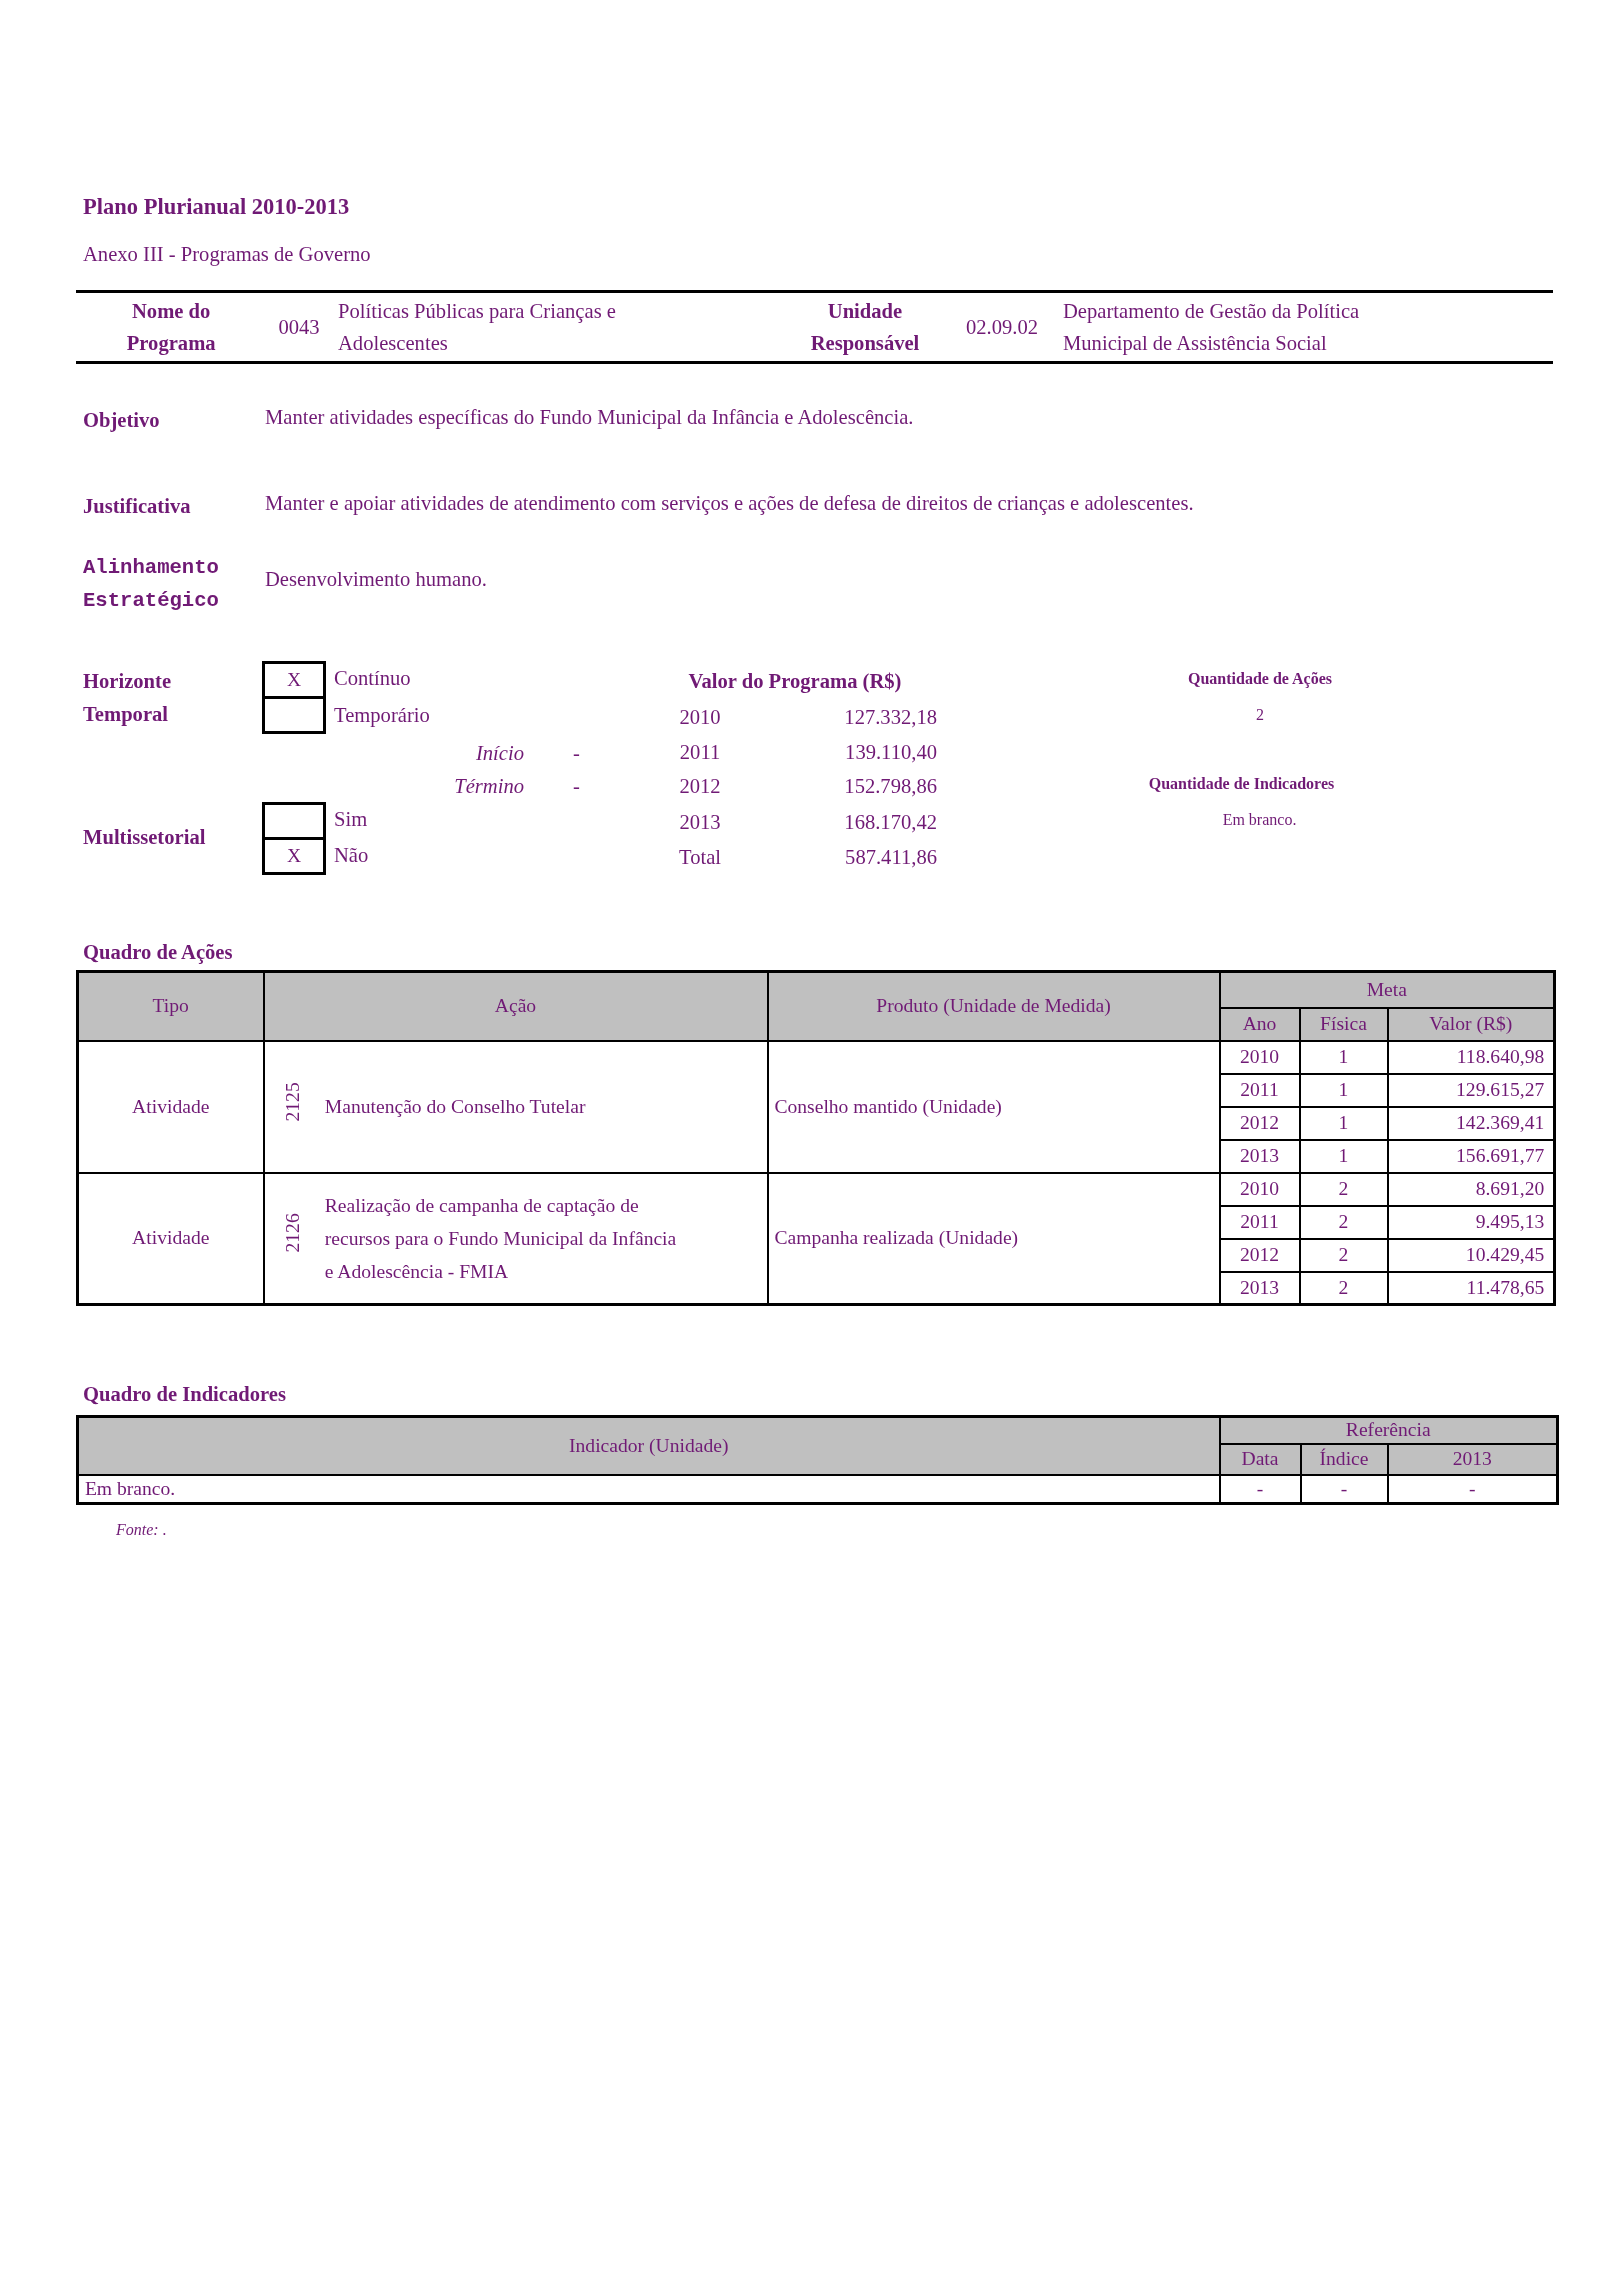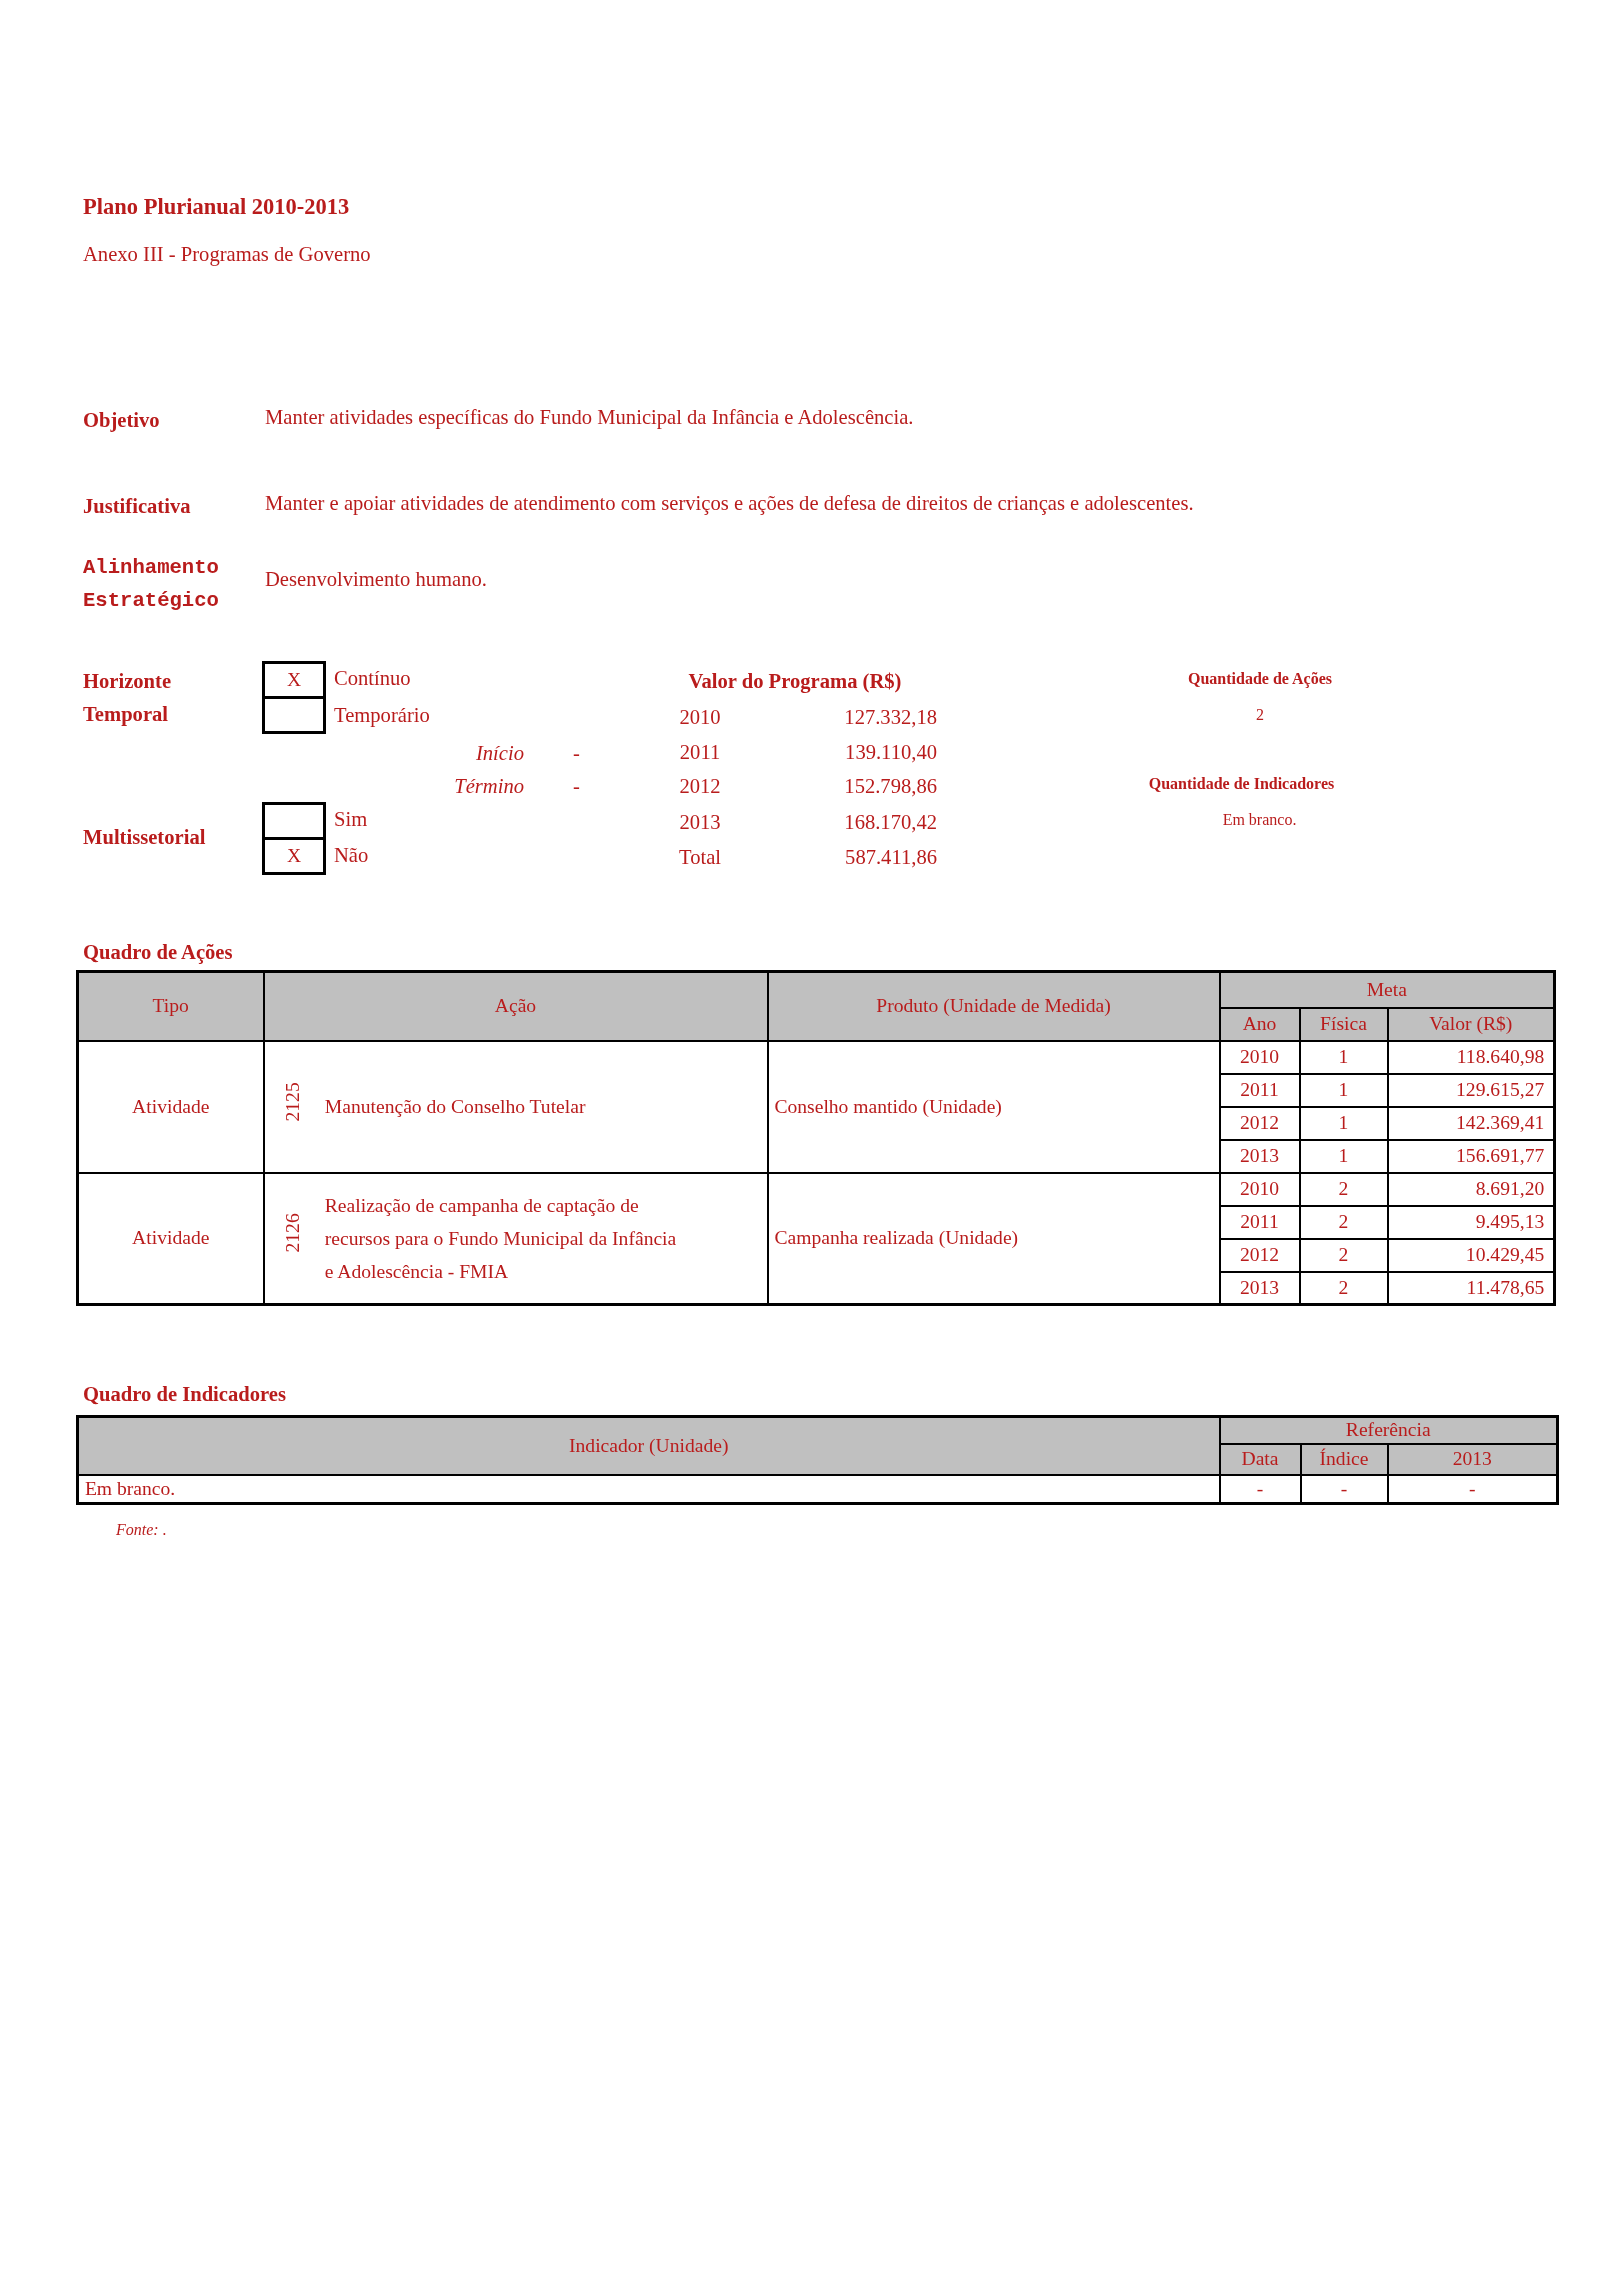--- a/index.html
+++ b/index.html
@@ -1,21 +1,21 @@
 <!DOCTYPE html>
 <html><head>
 <meta charset="utf-8">
 <style>
   html,body{margin:0;padding:0;background:#ffffff;}
   .page{
     position:relative;
     width:1620px;height:1728px;
     background:#ffffff;
     font-family:"Liberation Serif","DejaVu Serif",serif;
-    color:#b91c1c;
+    color:#701a75;
     overflow:hidden;
   }
   .abs{position:absolute;}
   .b{font-weight:bold;}
   .i{font-style:italic;}
   .doc-title{font-size:22.5px;font-weight:bold;}
   .doc-subtitle{font-size:20.6px;}
   .txt{font-size:20.6px;}
   .label{font-size:20.6px;font-weight:bold;line-height:33px;}
   
@@ -72,20 +72,28 @@
   .fonte{font-size:16px;font-style:italic;margin-left:33px;}
 </style>
 </head>
 <body>
 
 <div class="page">
 
   <div class="abs doc-title" style="left:83px;top:194px;">Plano Plurianual 2010-2013</div>
   <div class="abs doc-subtitle" style="left:83px;top:229px;margin-top:14px;">Anexo III - Programas de Governo</div>
 
+  <div class="abs prog-band">
+    <div class="cell b" style="left:16.7px;top:2px;width:157px;text-align:center;">Nome do Programa</div>
+    <div class="cell" style="left:184px;top:17.6px;width:78px;text-align:center;">0043</div>
+    <div class="cell" style="left:262px;top:2px;width:353px;">Políticas Públicas para Crianças e Adolescentes</div>
+    <div class="cell b" style="left:708px;top:2px;width:162px;text-align:center;">Unidade Responsável</div>
+    <div class="cell" style="left:872px;top:17.6px;width:108px;text-align:center;">02.09.02</div>
+    <div class="cell" style="left:987px;top:2px;width:372px;">Departamento de Gestão da Política Municipal de Assistência Social</div>
+  </div>
 
   <div class="abs label" style="left:83px;top:404px;">Objetivo</div>
   <div class="abs txt" style="left:265px;top:406px;width:1255px;">Manter atividades específicas do Fundo Municipal da Infância e Adolescência.</div>
 
   <div class="abs label" style="left:83px;top:490px;">Justificativa</div>
   <div class="abs txt" style="left:265px;top:492px;width:1255px;">Manter e apoiar atividades de atendimento com serviços e ações de defesa de direitos de crianças e adolescentes.</div>
 
   <div class="abs label" style="left:83px;top:551px;width:147px;font-family:Liberation Mono, monospace;">Alinhamento Estratégico</div>
   <div class="abs txt" style="left:265px;top:568px;width:1255px;">Desenvolvimento humano.</div>
 

